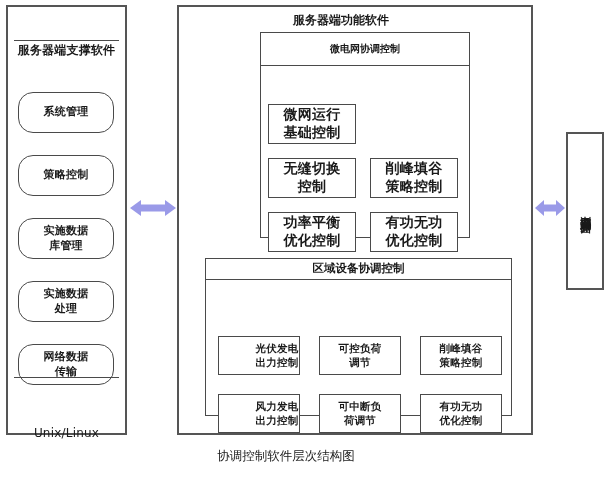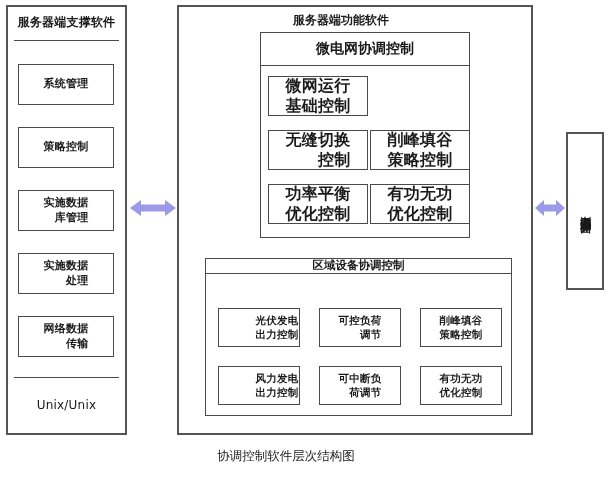--- a/index.html
+++ b/index.html
@@ -31,25 +31,26 @@
     background: #ffffff;
   }
   .box.thick {
     border: 2px solid #555555;
   }
 
   .center-txt {
     display: flex;
     align-items: center;
     justify-content: center;
-    text-align: right;
+    text-align: center;
     line-height: 1.28;
     font-weight: bold;
     font-size: 11px;
     letter-spacing: 0.2px;
+    margin-top: 28px;
   }
 
   
   #left-panel {
     left: 6px; top: 5px;
     width: 121px; height: 430px;
   }
   #left-panel-header {
     left: 6px; top: 5px;
     width: 121px; height: 35px;
@@ -75,20 +76,21 @@
     border: none;
     background: transparent;
     font-weight: normal;
     font-size: 12px;
   }
   .lp-item {
     left: 18px;
     width: 96px;
     height: 41px;
     font-size: 11px;
+    border-radius: 15px;
   }
 
   
   .arrow-wrap {
     position: absolute;
   }
 
   
   #main-panel {
     left: 177px; top: 5px;
@@ -105,41 +107,41 @@
   
   #microgrid-group {
     left: 260px; top: 32px;
     width: 210px; height: 206px;
   }
   #microgrid-title {
     position: absolute;
     left: 260px; top: 32px;
     width: 210px; height: 34px;
     display: flex; align-items: center; justify-content: center;
-    font-size: 14px; font-weight: bold;
+    font-size: 10px; font-weight: bold;
     border-bottom: 1.5px solid #4a4a4a;
     box-sizing: border-box;
   }
   .mg-item {
-    width: 100px;
+    width: 88px;
     height: 40px;
-    font-size: 16px;
+    font-size: 14px;
   }
   .mg-col-l { left: 268px; }
   .mg-col-r { left: 370px; }
 
   
   #region-group {
     left: 205px; top: 258px;
     width: 307px; height: 158px;
   }
   #region-title {
     position: absolute;
     left: 205px; top: 258px;
-    width: 307px; height: 16px;
+    width: 307px; height: 22px;
     display: flex; align-items: center; justify-content: center;
     font-size: 11.5px; font-weight: bold;
     border-bottom: 1.5px solid #4a4a4a;
     box-sizing: border-box;
   }
   .rg-item {
     width: 82px;
     height: 39px;
     font-size: 10.5px;
   }
@@ -201,21 +203,21 @@
       <span>实施数据<br>库管理</span>
     </div>
   <div class="box center-txt lp-item" style="top:253px">
       <span>实施数据<br>处理</span>
     </div>
   <div class="box center-txt lp-item" style="top:316px">
       <span>网络数据<br>传输</span>
     </div>
 
   <div id="left-panel-divider-bottom"></div>
-  <div class="box center-txt" id="left-panel-os">Unix/Unix</div>
+  <div class="box center-txt" id="left-panel-os">Unix/Linux</div>
 
   <div class="arrow-wrap" style="left:130px; top:197px;">
     <svg width="46" height="22" viewBox="0 0 46 22">
       <polygon points="0,11 11,3 11,7.5 35,7.5 35,3 46,11 35,19 35,14.5 11,14.5 11,19" fill="#9a9ae8"></polygon>
     </svg>
   </div>
 
   <div class="box thick" id="main-panel"></div>
   <div id="main-panel-title">服务器端功能软件</div>
 

